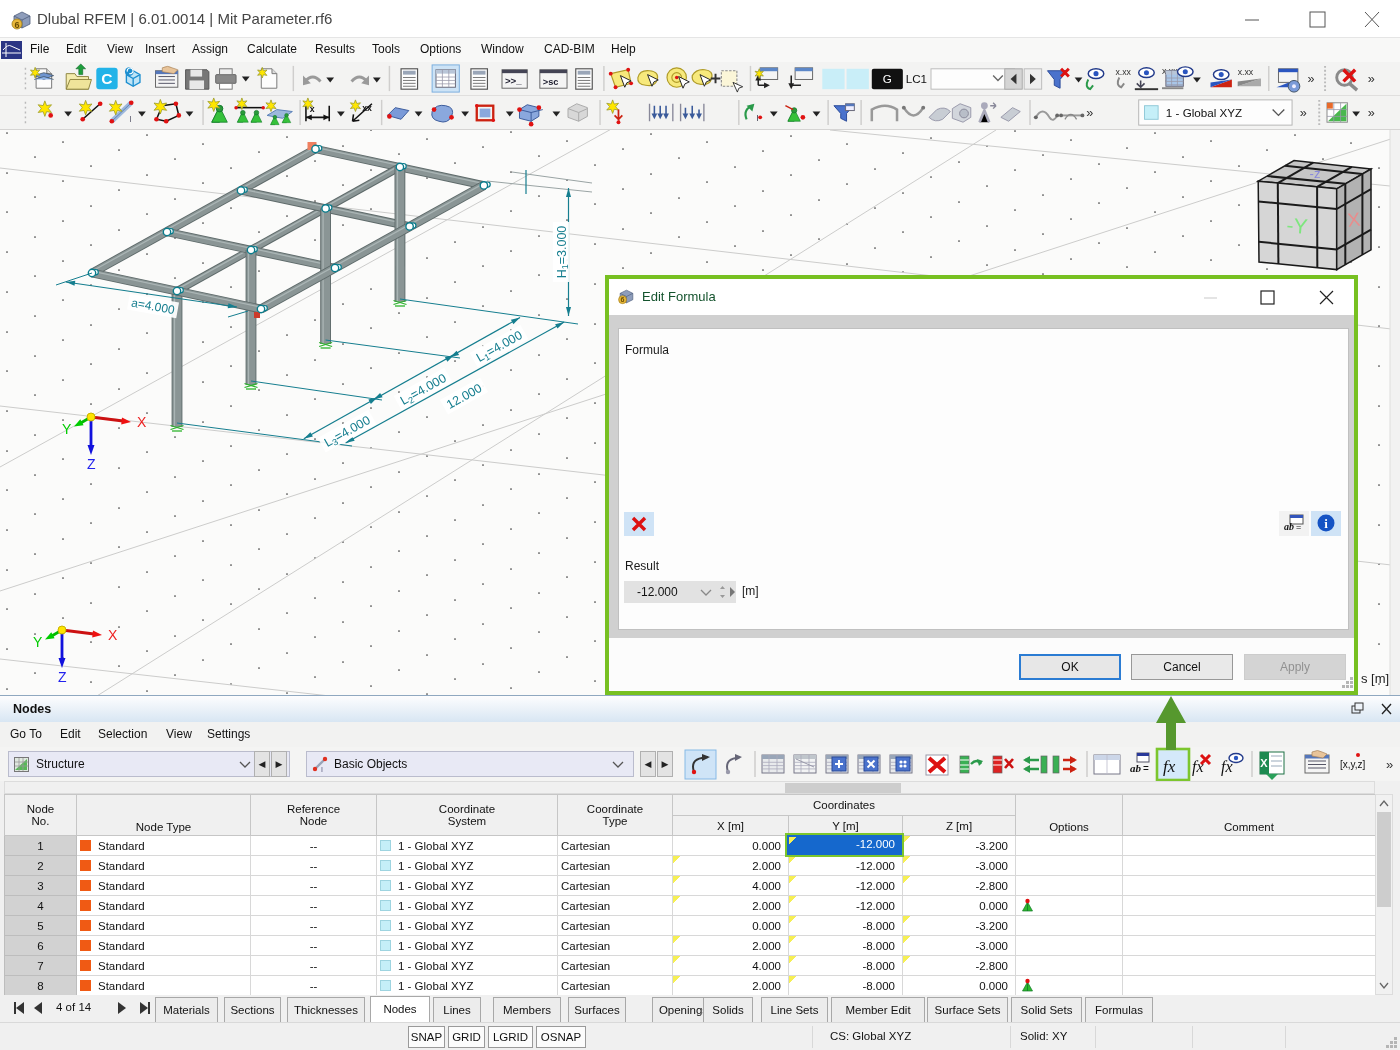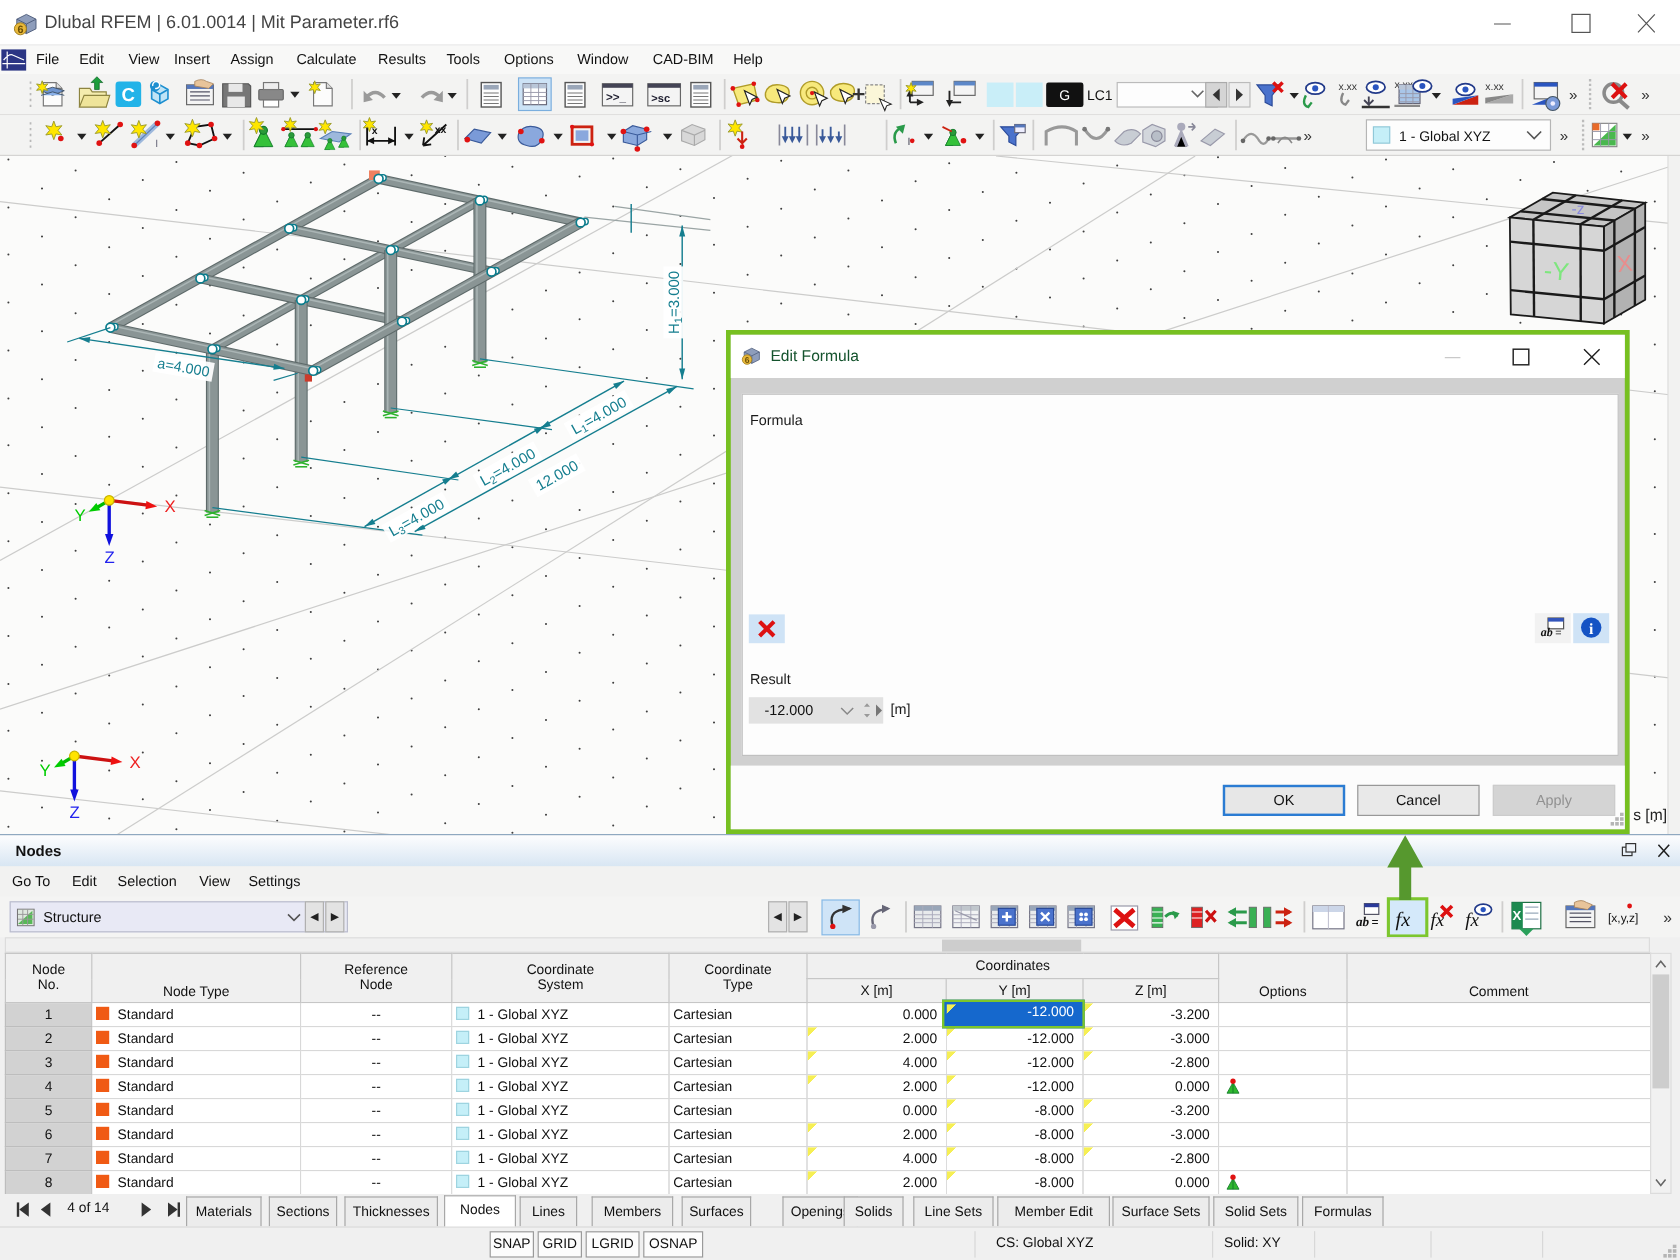--- a/index.html
+++ b/index.html
@@ -690,20 +690,32 @@
       <path d="M1 13 L13 2 L13 13 Z" fill="#57b957"></path>
       <path d="M1 5 L14 5 M1 9 L14 9 M5 1 L5 14 M9 1 L9 14" stroke="#999" stroke-width="0.8"></path>
     </svg>
     <span style="position:absolute;left:27px;top:5px;">Structure</span>
     <svg class="abs" style="left:230px;top:9px" width="12" height="8" viewBox="0 0 12 8">
         <path d="M1 1 L6 6 L11 1" stroke="#555" stroke-width="1.3" fill="none"></path>
       </svg>
   </div>
   <div class="navbtn" style="left:254px;">◀</div>
   <div class="navbtn" style="left:271px;">▶</div>
+  <div class="combo" style="left:306px;width:328px;">
+    <svg class="abs" style="left:5px;top:4px" width="17" height="17" viewBox="0 0 17 17">
+      <line x1="3" y1="13" x2="13" y2="3" stroke="#9aa4b8" stroke-width="2.4"></line>
+      <circle cx="3" cy="13" r="2.2" fill="#e03020"></circle>
+        <circle cx="13" cy="3" r="2.2" fill="#e03020"></circle>
+      <text x="9" y="16" font-size="7" fill="#557">I</text>
+    </svg>
+    <span style="position:absolute;left:27px;top:5px;">Basic Objects</span>
+    <svg class="abs" style="left:305px;top:9px" width="12" height="8" viewBox="0 0 12 8">
+        <path d="M1 1 L6 6 L11 1" stroke="#555" stroke-width="1.3" fill="none"></path>
+      </svg>
+  </div>
   <div class="navbtn" style="left:640px;">◀</div>
   <div class="navbtn" style="left:657px;">▶</div>
 </div>
 <svg class="abs" id="ntools-icons" style="left:680px;top:747px" width="720" height="34" viewBox="0 0 720 34">
     <rect x="5" y="3" width="31" height="29" fill="#cfe4f7" stroke="#86b9e6"></rect>
     <path d="M14 25 q-4 -12 8 -14 l6 -1" stroke="#333" stroke-width="2" fill="none"></path>
     <polygon points="30,10 22,7 22,14" fill="#333"></polygon>
     <circle cx="14" cy="25" r="2.2" fill="#e01212"></circle>
     <path d="M48 25 q-4 -12 8 -14 l4 -1" stroke="#667" stroke-width="2" fill="none"></path>
     <polygon points="62,10 55,7 55,14" fill="#667"></polygon>

